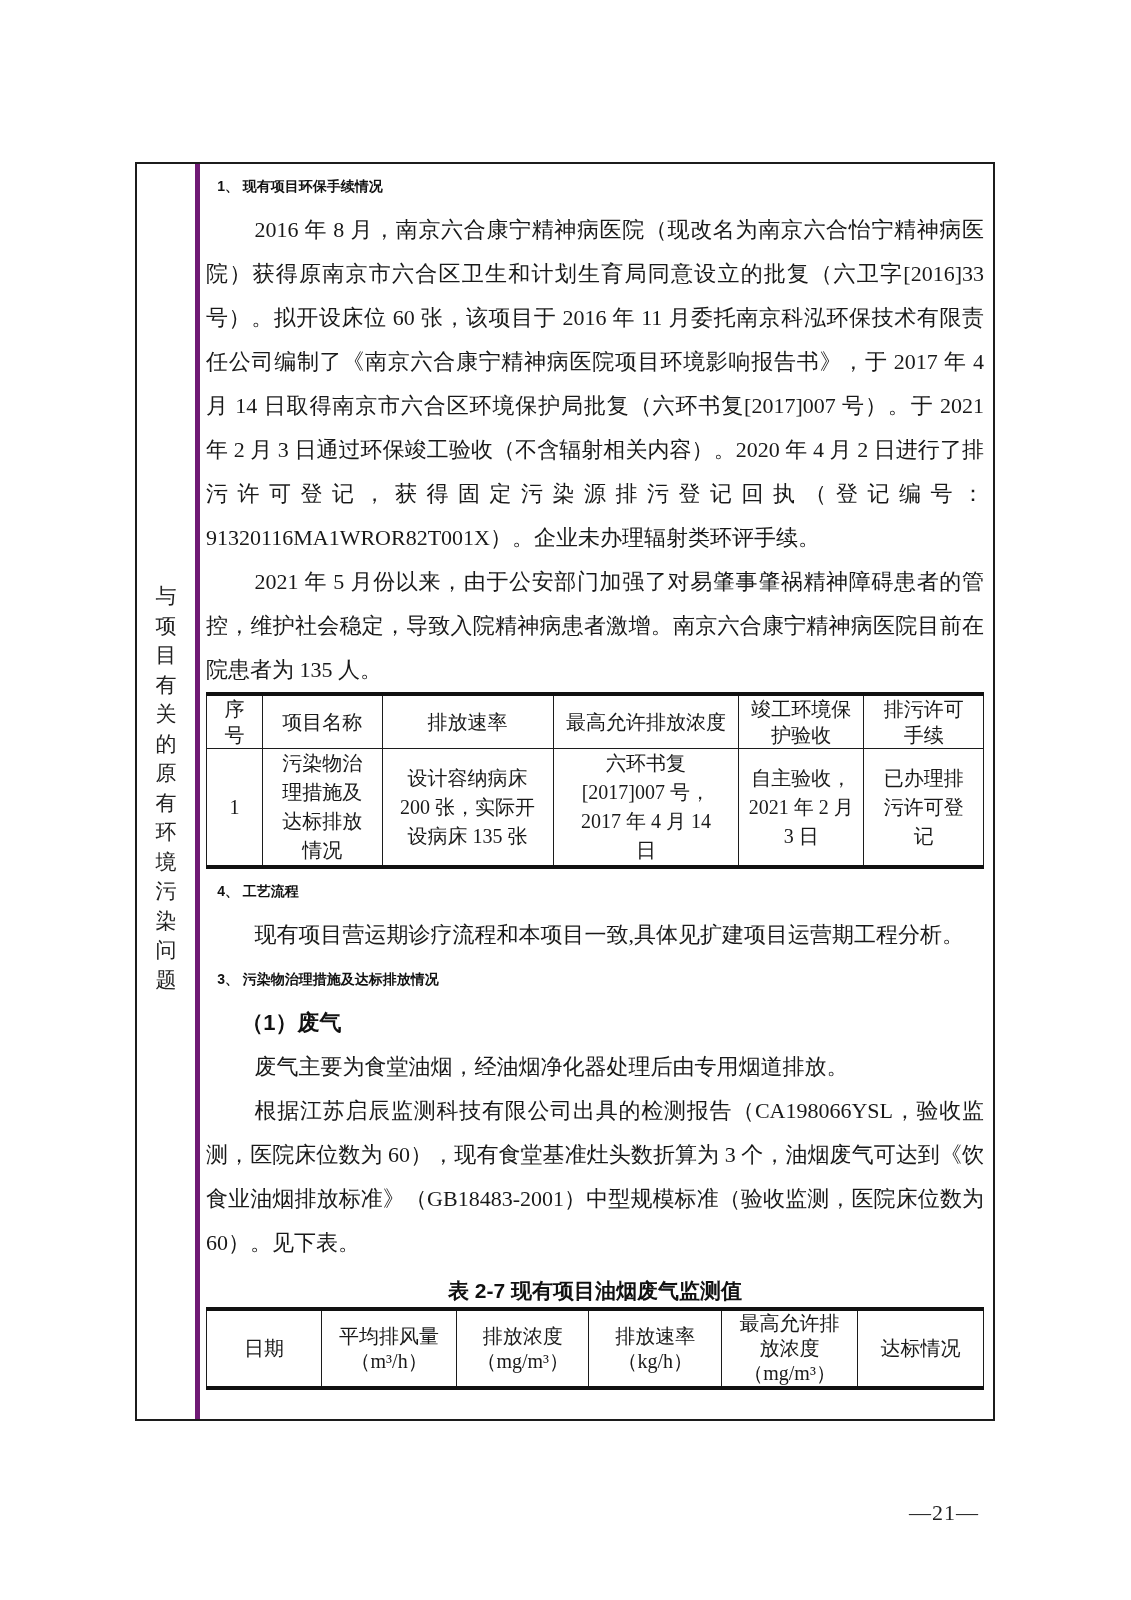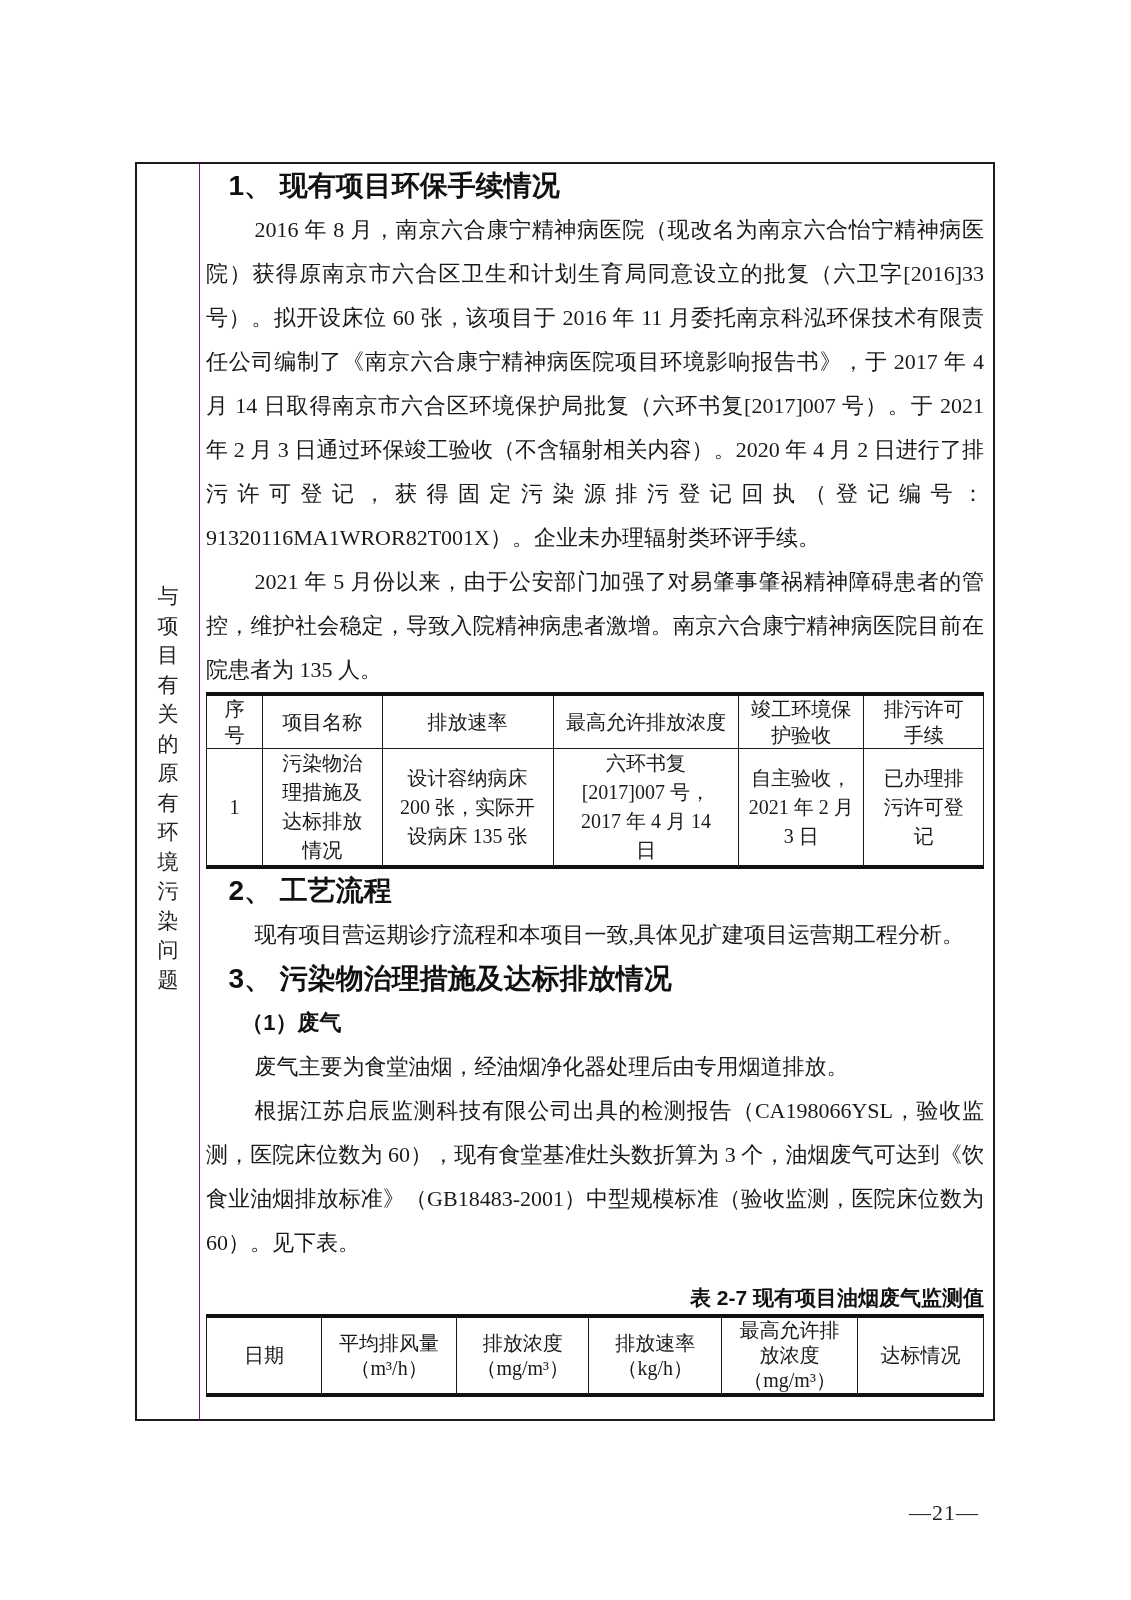--- a/index.html
+++ b/index.html
@@ -7,45 +7,45 @@
   .page {
     position:relative; width:1131px; height:1600px; background:#ffffff;
     font-family:"Liberation Serif","DejaVu Serif",serif; color:#1a1a1a;
     overflow:hidden;
   }
   .frame {
     position:absolute; left:135px; top:162px; width:860px; height:1259px;
     border:2px solid #1c1c1c; display:flex; overflow:hidden; background:#fff;
   }
   .side-col {
-    width:63px; flex:none; border-right:1px solid #701a75;
+    width:63px; flex:none; border-right:5px solid #701a75;
   }
   .side-label {
     margin:418px auto 0; width:24px; font-size:21px; line-height:29.5px;
     text-align:center; word-break:break-all; color:#222;
   }
   .main-col { flex:1; padding:0 9px 0 6px; overflow:hidden; }
 
   .sec-heading {
     font-family:"Liberation Sans","DejaVu Sans",sans-serif; font-weight:bold;
-    font-size:28px; line-height:44px; text-indent:0.8em; color:#111;
+    font-size:14px; line-height:44px; text-indent:0.8em; color:#111;
   }
   .sub-heading {
     font-family:"Liberation Sans","DejaVu Sans",sans-serif; font-weight:bold;
     font-size:22px; line-height:44px; text-indent:1.6em; color:#111;
   }
   p.body {
     font-size:22px; line-height:44px; text-align:justify; text-indent:2.2em;
     color:#191919;
   }
   .tbl-title {
     font-family:"Liberation Sans","DejaVu Sans",sans-serif; font-weight:bold;
     font-size:21px; line-height:33px; text-align:center; color:#111;
   }
-  .tbl-title.t27t { margin-top:16px;text-align:right; }
+  .tbl-title.t27t { margin-top:9px; }
 
   table {
     width:100%; border-collapse:collapse; table-layout:fixed;
     border-top:4px solid #111; border-bottom:4px solid #111;
   }
   th, td {
     border:1px solid #1c1c1c; text-align:center; vertical-align:middle;
     font-weight:normal; font-size:20px; color:#191919;
   }
   
@@ -102,21 +102,21 @@
             <td>1</td>
             <td>污染物治理措施及达标排放情况</td>
             <td>设计容纳病床 200 张，实际开设病床 135 张</td>
             <td>六环书复[2017]007 号，2017 年 4 月 14 日</td>
             <td>自主验收，2021 年 2 月 3 日</td>
             <td>已办理排污许可登记</td>
           </tr>
         </tbody>
       </table>
 
-      <div class="sec-heading">2、 工艺流程</div>
+      <div class="sec-heading">4、 工艺流程</div>
 
       <p class="body">现有项目营运期诊疗流程和本项目一致,具体见扩建项目运营期工程分析。</p>
 
       <div class="sec-heading">3、 污染物治理措施及达标排放情况</div>
 
       <div class="sub-heading">（1）废气</div>
 
       <p class="body">废气主要为食堂油烟，经油烟净化器处理后由专用烟道排放。</p>
 
       <p class="body">根据江苏启辰监测科技有限公司出具的检测报告（CA198066YSL，验收监测，医院床位数为 60），现有食堂基准灶头数折算为 3 个，油烟废气可达到《饮食业油烟排放标准》（GB18483-2001）中型规模标准（验收监测，医院床位数为 60）。见下表。</p>

